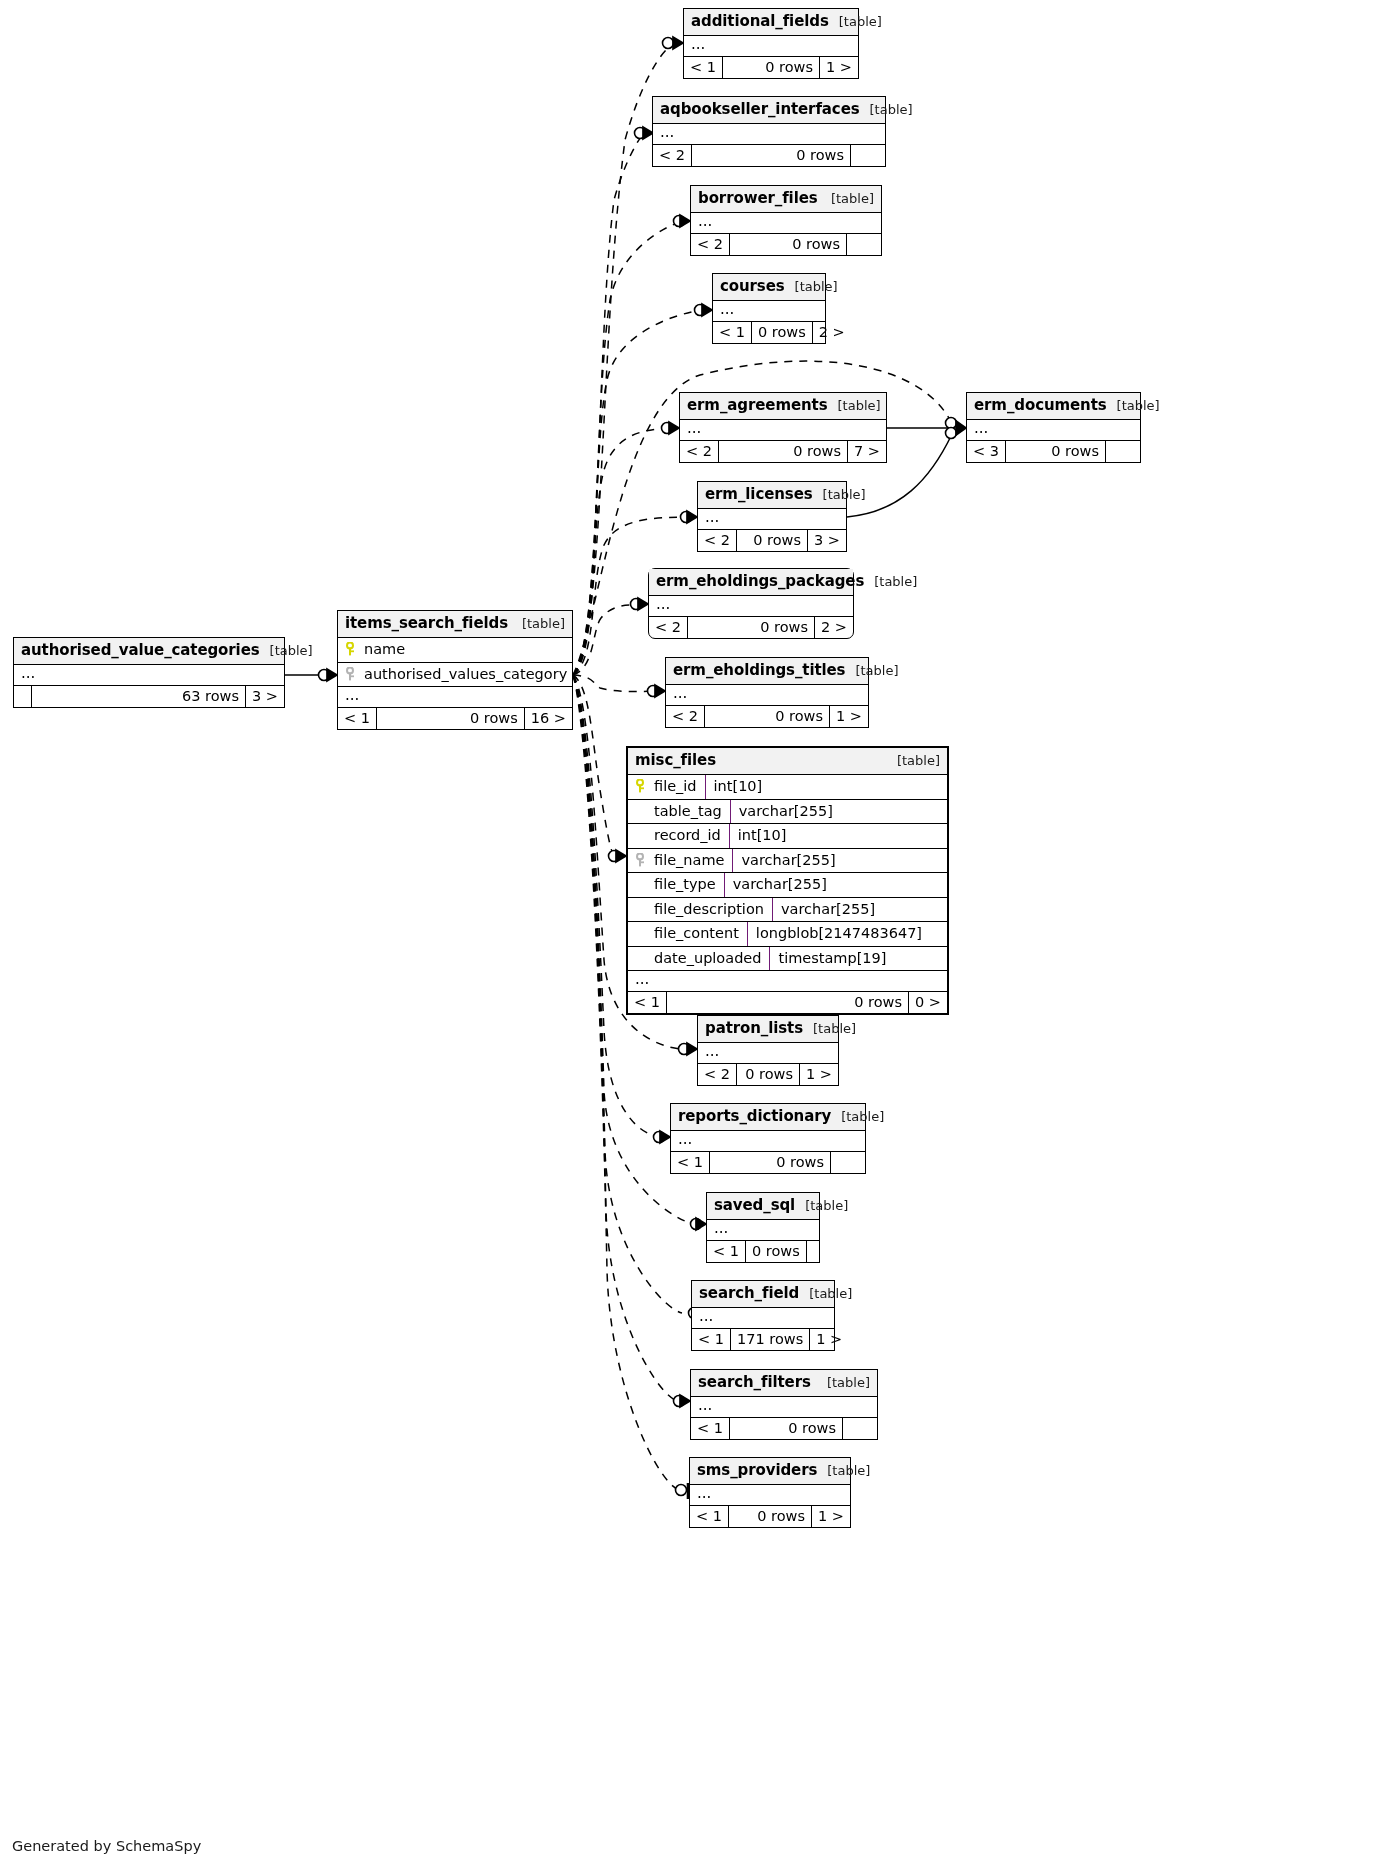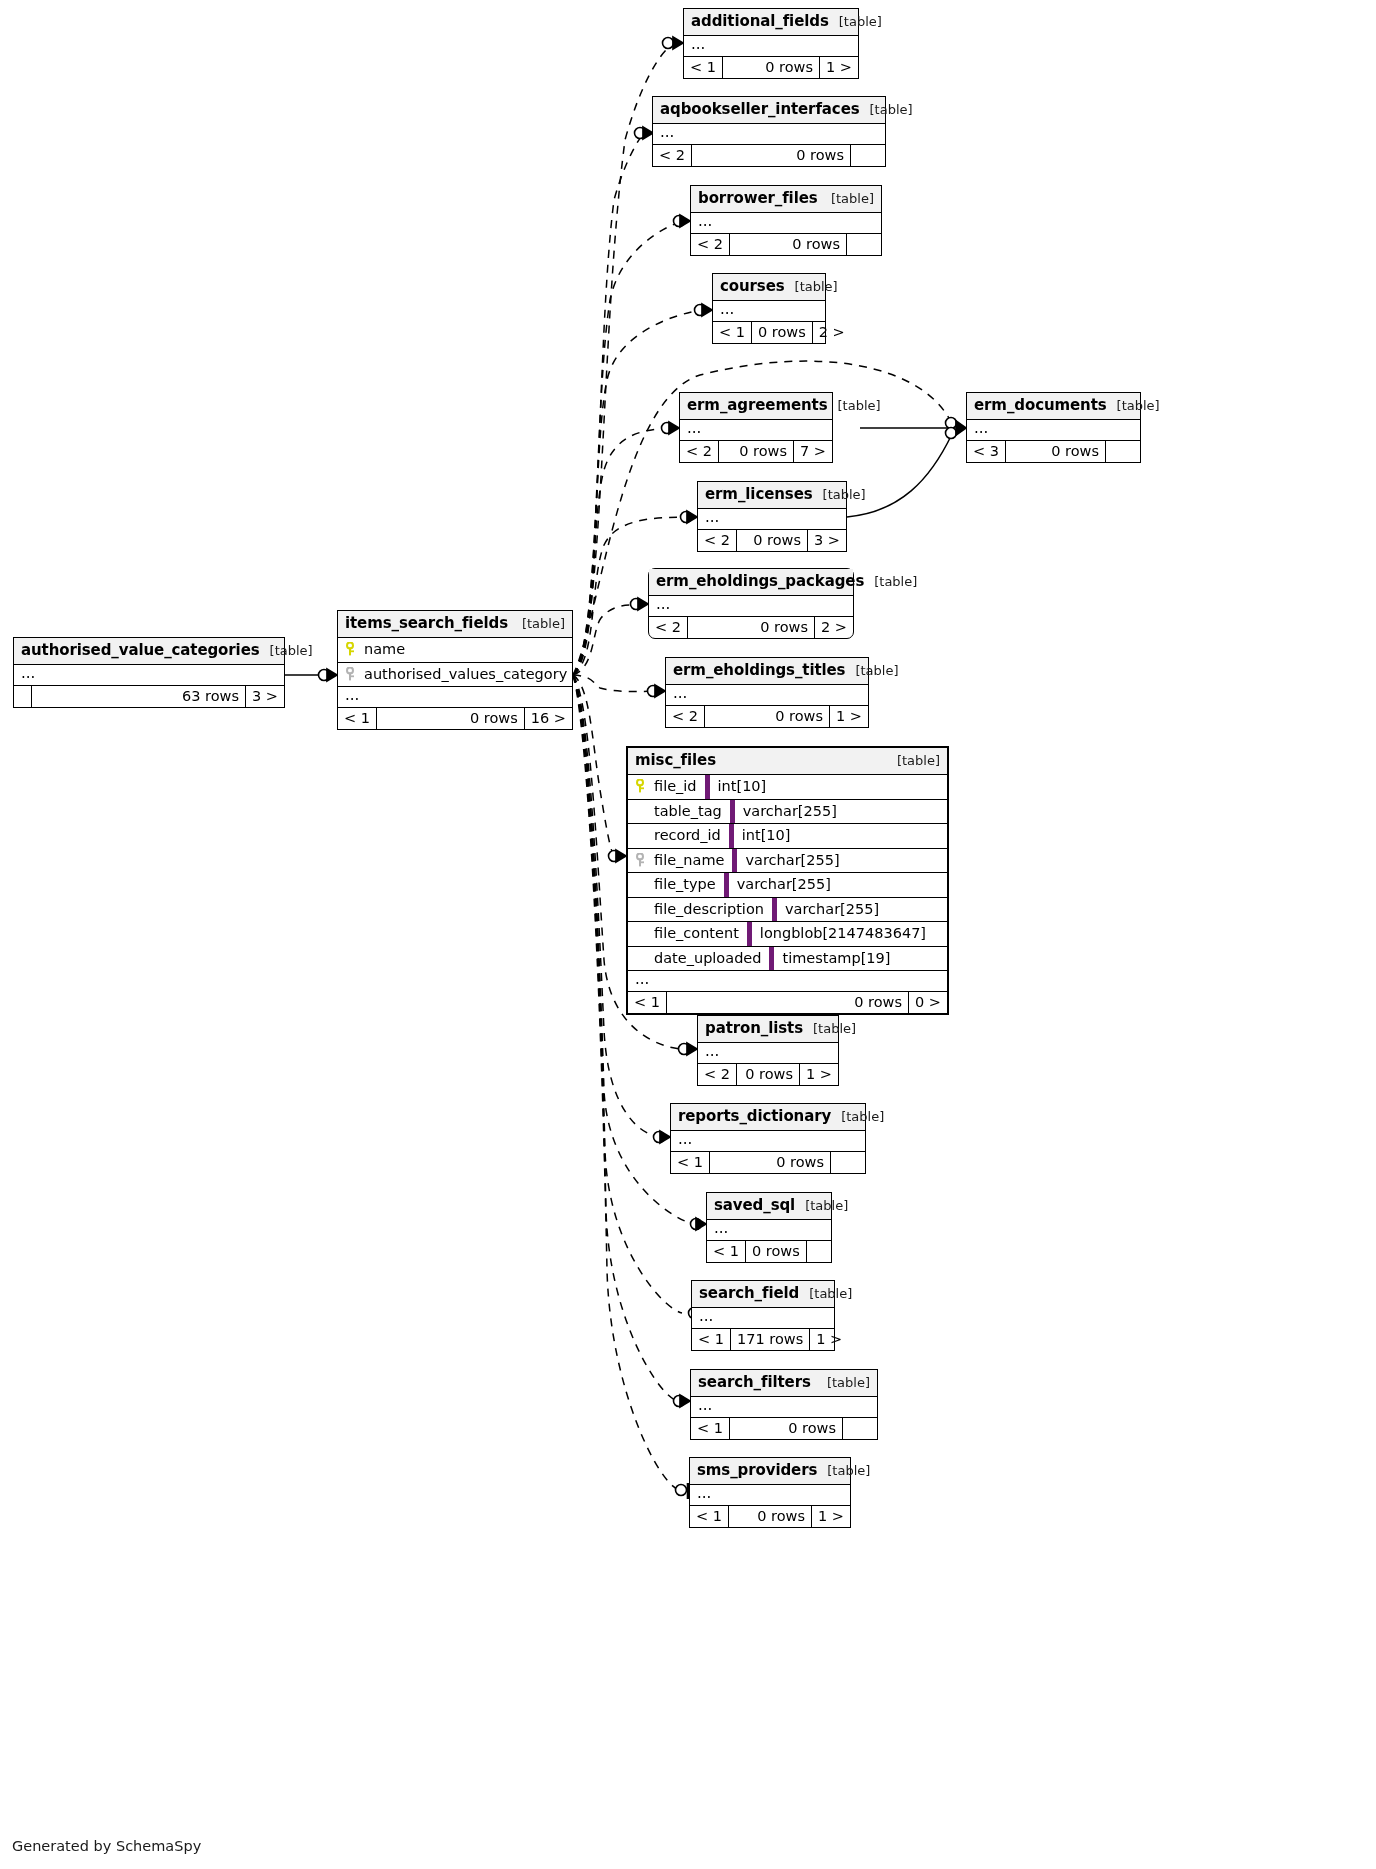--- a/index.html
+++ b/index.html
@@ -75,21 +75,21 @@
     display: flex;
     border-bottom: 1px solid #000000;
     box-sizing: border-box;
   }
   .col-name {
     flex: 0 0 auto;
     padding: 4px 8px 5px 8px;
     display: flex;
     align-items: center;
     gap: 7px;
-    border-right: 5px solid #701a75;
+    border-right: 1px solid #701a75;
     box-sizing: border-box;
     white-space: nowrap;
   }
   .col-type {
     flex: 1 1 auto;
     padding: 4px 8px 5px 8px;
     white-space: nowrap;
     box-sizing: border-box;
   }
   .keyslot {
@@ -256,21 +256,21 @@
           <span class="tbl-name">courses</span>
           <span class="tbl-kind">[table]</span>
         </div>
         <div class="tbl-ellipsis">...</div>
         <div class="tbl-foot">
           <div class="foot-left">&lt; 1</div>
           <div class="foot-mid">0 rows</div>
           <div class="foot-right">2 &gt;</div>
         </div>
       </div>
-      <div class="table-node" style="left: 679px; top: 392px; width: 154px;">
+      <div class="table-node" style="left: 679px; top: 392px; width: 208px;">
         <div class="tbl-head">
           <span class="tbl-name">erm_agreements</span>
           <span class="tbl-kind">[table]</span>
         </div>
         <div class="tbl-ellipsis">...</div>
         <div class="tbl-foot">
           <div class="foot-left">&lt; 2</div>
           <div class="foot-mid">0 rows</div>
           <div class="foot-right">7 &gt;</div>
         </div>
@@ -416,21 +416,21 @@
           <span class="tbl-name">reports_dictionary</span>
           <span class="tbl-kind">[table]</span>
         </div>
         <div class="tbl-ellipsis">...</div>
         <div class="tbl-foot">
           <div class="foot-left">&lt; 1</div>
           <div class="foot-mid">0 rows</div>
           <div class="foot-right">&nbsp;</div>
         </div>
       </div>
-      <div class="table-node" style="left: 706px; top: 1192px; width: 126px;">
+      <div class="table-node" style="left: 706px; top: 1192px; width: 114px;">
         <div class="tbl-head">
           <span class="tbl-name">saved_sql</span>
           <span class="tbl-kind">[table]</span>
         </div>
         <div class="tbl-ellipsis">...</div>
         <div class="tbl-foot">
           <div class="foot-left">&lt; 1</div>
           <div class="foot-mid">0 rows</div>
           <div class="foot-right">&nbsp;</div>
         </div>

